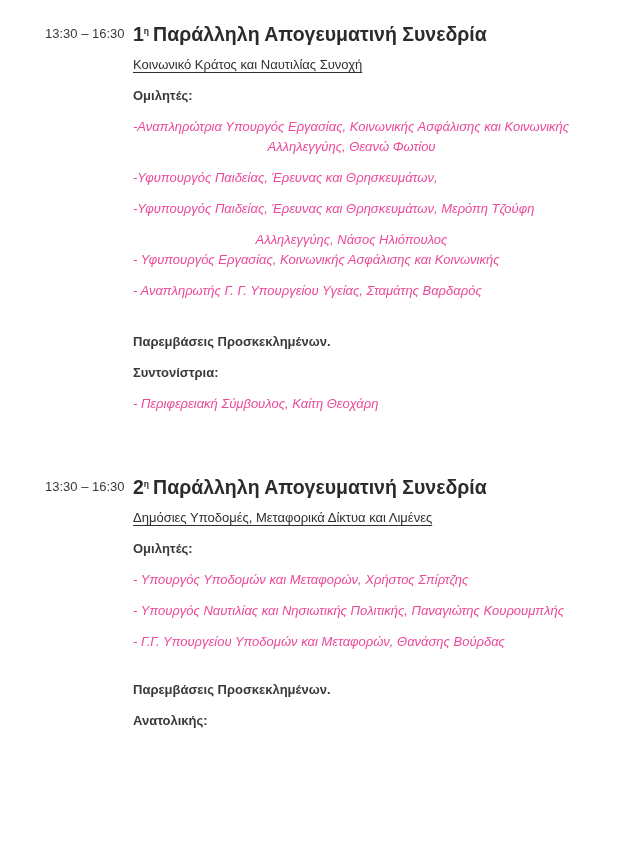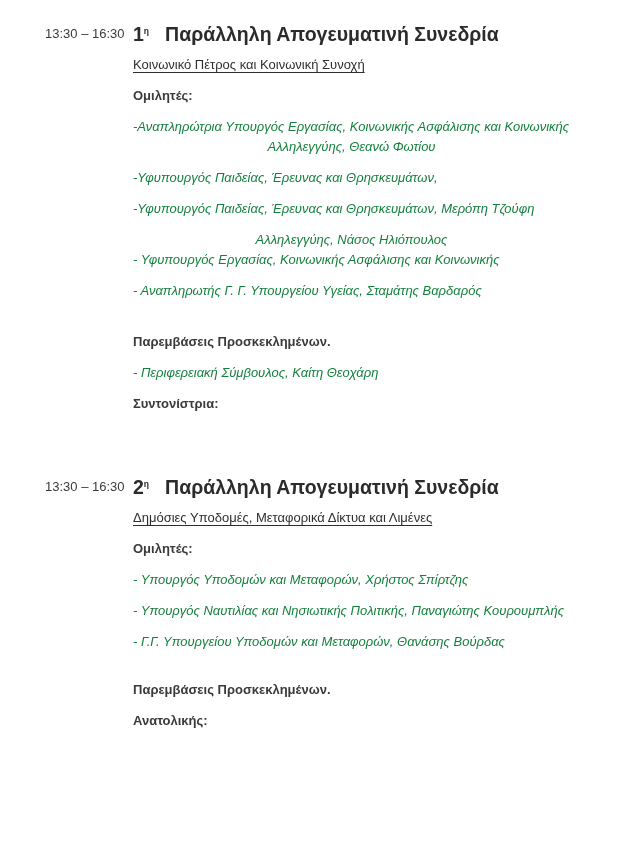--- a/index.html
+++ b/index.html
@@ -41,45 +41,45 @@
     color: #2b2b2b;
     line-height: 20px;
     margin: 0 0 11px 0;
     white-space: nowrap;
   }
   .session-header sup {
     font-size: 8.5px;
     line-height: 0;
     vertical-align: super;
   }
-  .session-header .title-rest { margin-left: 16px; }
+  .session-header .title-rest { margin-left: 4px; }
   .topic {
     text-decoration: underline;
     text-underline-offset: 3px;
     color: #2f2f2f;
     white-space: nowrap;
   }
-  .speaker { font-style: italic; color: #15803d; }
+  .speaker { font-style: italic; color: #ec4899; }
   .speaker .cont { padding-left: 4px; text-align: center; }
   .plain { color: #3a3a3a; font-weight: bold; }
   .gap-before { margin-top: 31px; }
   .gap-before-s2 { margin-top: 28px; }
   .nowrap { white-space: nowrap; }
 </style>
 </head>
 <body>
 
 <div class="page">
 
   <section class="session session-1">
     <span class="time">13:30 – 16:30</span>
 
     <h2 class="session-header"><span>1</span><sup>η</sup><span class="title-rest">Παράλληλη Απογευματινή Συνεδρία</span></h2>
 
-    <div class="line para topic">Κοινωνικό Πέτρος και Κοινωνική Συνοχή</div>
+    <div class="line para topic">Κοινωνικό Κράτος και Ναυτιλίας Συνοχή</div>
 
     <div class="line para plain">Ομιλητές:</div>
 
     <div class="para speaker nowrap">
       <div class="line">-Αναπληρώτρια Υπουργός Εργασίας, Κοινωνικής Ασφάλισης και Κοινωνικής</div>
       <div class="line cont">Αλληλεγγύης, Θεανώ Φωτίου</div>
     </div>
 
     <div class="para speaker nowrap">
       <div class="line">-Υφυπουργός Παιδείας, Έρευνας και Θρησκευμάτων,</div>
@@ -93,23 +93,23 @@
       <div class="line cont">Αλληλεγγύης, Νάσος Ηλιόπουλος</div>
       <div class="line">- Υφυπουργός Εργασίας, Κοινωνικής Ασφάλισης και Κοινωνικής</div>
     </div>
 
     <div class="para speaker nowrap">
       <div class="line">- Αναπληρωτής Γ. Γ. Υπουργείου Υγείας, Σταμάτης Βαρδαρός</div>
     </div>
 
     <div class="line para plain gap-before">Παρεμβάσεις Προσκεκλημένων.</div>
 
+    <div class="line para plain">Συντονίστρια:</div>
+
     <div class="line para speaker nowrap">- Περιφερειακή Σύμβουλος, Καίτη Θεοχάρη</div>
-
-    <div class="line para plain">Συντονίστρια:</div>
   </section>
 
   <section class="session session-2">
     <span class="time">13:30 – 16:30</span>
 
     <h2 class="session-header"><span>2</span><sup>η</sup><span class="title-rest">Παράλληλη Απογευματινή Συνεδρία</span></h2>
 
     <div class="line para topic">Δημόσιες Υποδομές, Μεταφορικά Δίκτυα και Λιμένες</div>
 
     <div class="line para plain">Ομιλητές:</div>

